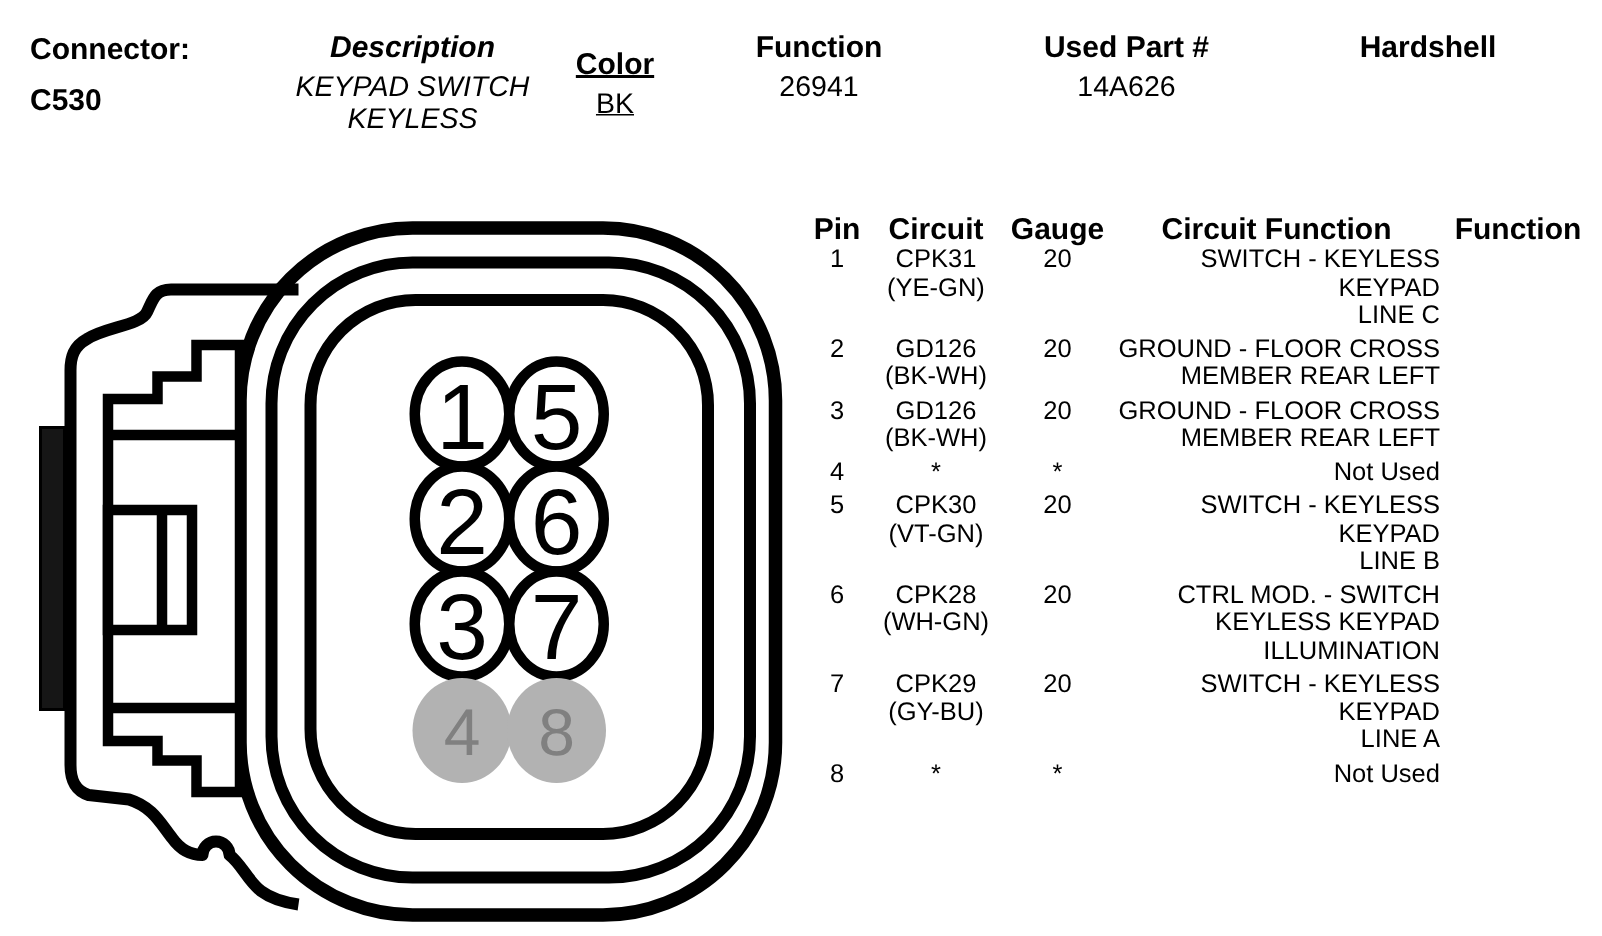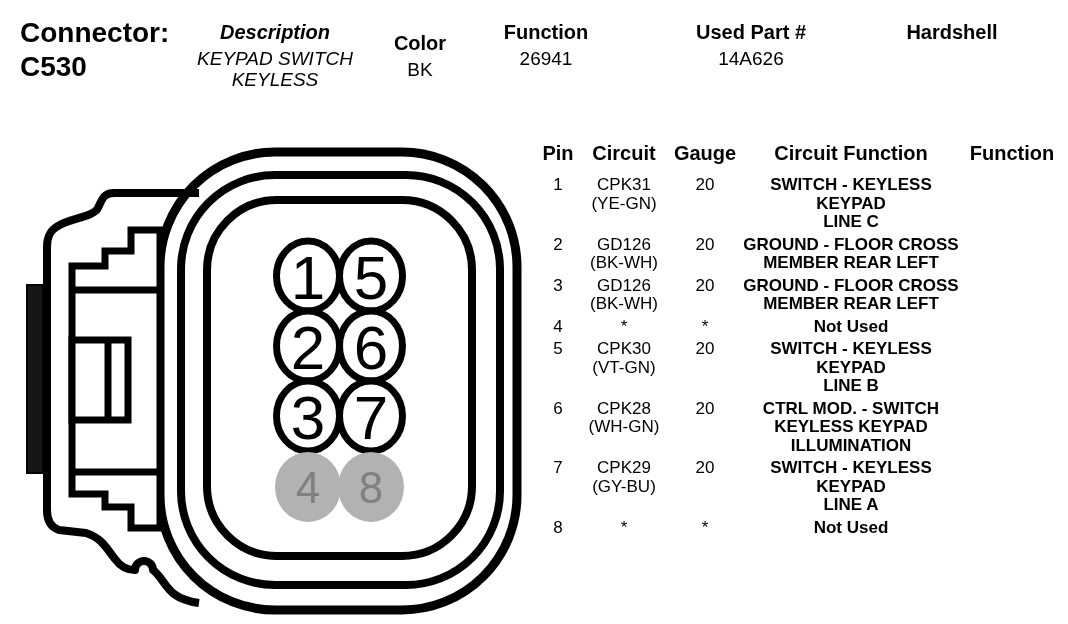--- a/index.html
+++ b/index.html
@@ -1,39 +1,39 @@
 <!DOCTYPE html>
 <html><head>
 <meta charset="utf-8">
 <style>
   html,body{margin:0;padding:0;background:#ffffff;}
   #page{
     position:relative;width:1068px;height:624px;background:#ffffff;overflow:hidden;
     font-family:"Liberation Sans", sans-serif;color:#000;
   }
   
-  .conn-title{position:absolute;left:20px;top:16px;font-size:28px;font-weight:bold;line-height:34px;}
+  .conn-title{position:absolute;left:20px;top:16px;font-size:20px;font-weight:bold;line-height:34px;}
   .hdr-field{position:absolute;transform:translateX(-50%);text-align:center;}
   .hdr-label{font-size:20px;font-weight:bold;line-height:24px;white-space:nowrap;}
   .hdr-value{font-size:19px;line-height:21px;margin-top:4px;}
   #field-description{left:275px;top:20px;width:175px;font-style:italic;}
-  #field-color{left:420px;top:31px;}
+  #field-color{left:410px;top:31px;text-decoration:underline;}
   #field-harness{left:546px;top:20px;}
   #field-basepart{left:751px;top:20px;}
   #field-hardshell{left:952px;top:20px;}
   
   #connector-svg{position:absolute;left:12px;top:136px;width:516px;height:486px;}
   
   #pin-table{position:absolute;left:536px;top:142px;width:528px;}
   .tbl-row{display:grid;grid-template-columns:44px 88px 74px 218px 104px;align-items:start;}
-  .tbl-head{font-size:20px;font-weight:bold;line-height:22px;margin-bottom:12px;}
+  .tbl-head{font-size:20px;font-weight:bold;line-height:22px;}
   .tbl-head > div{text-align:center;white-space:nowrap;}
   .tbl-body-row{font-size:17px;line-height:18.5px;margin-bottom:4px;}
   .cell-center{text-align:center;}
-  .cell-left{text-align:center;font-weight:bold;}
+  .cell-left{text-align:right;}
   .pre{white-space:pre-line;}
 </style>
 </head>
 <body>
 
 <div id="page">
 
   <div class="conn-title">
     <div>Connector:</div>
     <div>C530</div>

